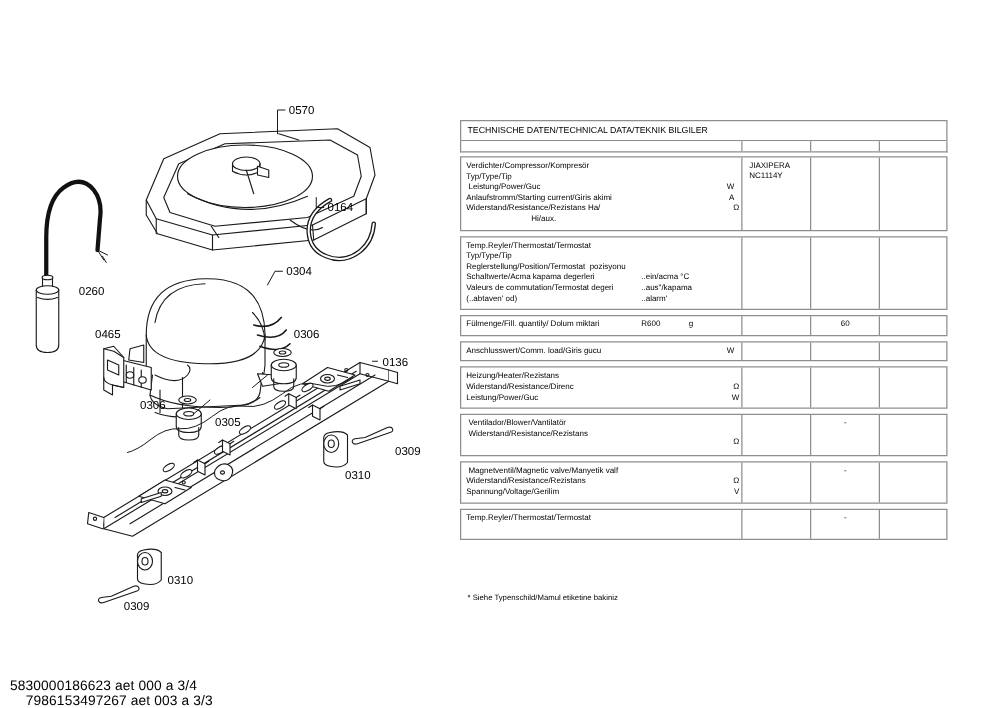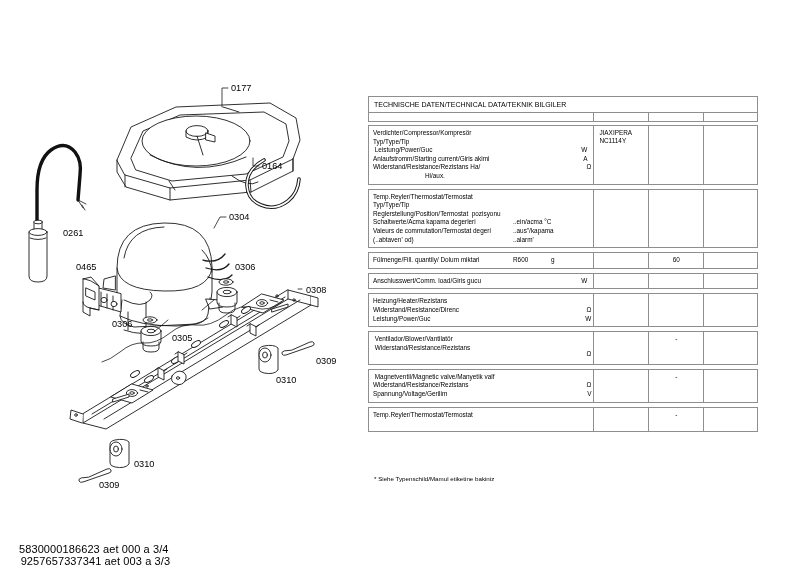--- a/index.html
+++ b/index.html
@@ -114,21 +114,20 @@
     left: 8px;
     top: 543px;
     font-size: 11px;
     letter-spacing: 0.1px;
     white-space: pre;
   }
   #doc-code .overlay {
     position: absolute;
     left: 0; top: 0;
     white-space: pre;
-    margin-left: 11px;
   }
 
   
   #diagram {
     position: absolute;
     left: 0; top: 0;
     width: 370px;
     height: 520px;
   }
   .lbl {
@@ -318,27 +317,27 @@
         <g>
           <path d="M110 452 L110 463 q0 3 5 4 q10 2 14 -3 L129 442 q-4 -4 -14 -2 q-5 1 -5 4 Z" fill="#ffffff"></path>
           <ellipse cx="116" cy="449" rx="6" ry="7" fill="#ffffff"></ellipse>
           <ellipse cx="116" cy="449" rx="2.4" ry="3"></ellipse>
         </g>
 
       </g>
     </svg>
 
     
-    <span class="lbl" style="left:231px; top:83px;">0177</span>
+    <span class="lbl" style="left:231px; top:83px;">0570</span>
     <span class="lbl" style="left:262px; top:161px;">0164</span>
     <span class="lbl" style="left:229px; top:212px;text-align:right;">0304</span>
-    <span class="lbl" style="left:63px; top:228px;">0261</span>
+    <span class="lbl" style="left:63px; top:228px;">0260</span>
     <span class="lbl" style="left:76px; top:262px;">0465</span>
     <span class="lbl" style="left:235px; top:262px;">0306</span>
-    <span class="lbl" style="left:306px; top:285px;">0308</span>
+    <span class="lbl" style="left:306px; top:285px;">0136</span>
     <span class="lbl" style="left:172px; top:313px;margin-top:20px;">0305</span>
     <span class="lbl" style="left:112px; top:319px;">0306</span>
     <span class="lbl" style="left:316px; top:356px;">0309</span>
     <span class="lbl" style="left:276px; top:375px;">0310</span>
     <span class="lbl" style="left:134px; top:459px;">0310</span>
     <span class="lbl" style="left:99px; top:480px;">0309</span>
   </div>
 
   <div id="spec-table">
 
@@ -439,17 +438,17 @@
       <div class="col-v1"></div>
       <div class="col-v2">-</div>
       <div class="col-v3"></div>
     </div>
 
   </div>
 
   <div class="footnote">* Siehe Typenschild/Mamul etiketine bakiniz</div>
 
   <div id="doc-code">
-    <span><span>9257657337341</span><span> aet 003 a 3/3</span></span>
+    <span><span>7986153497267</span><span> aet 003 a 3/3</span></span>
     <span class="overlay"><span>5830000186623</span><span> aet 000 a 3/4</span></span>
   </div>
 
 </div>
 
 </body></html>

